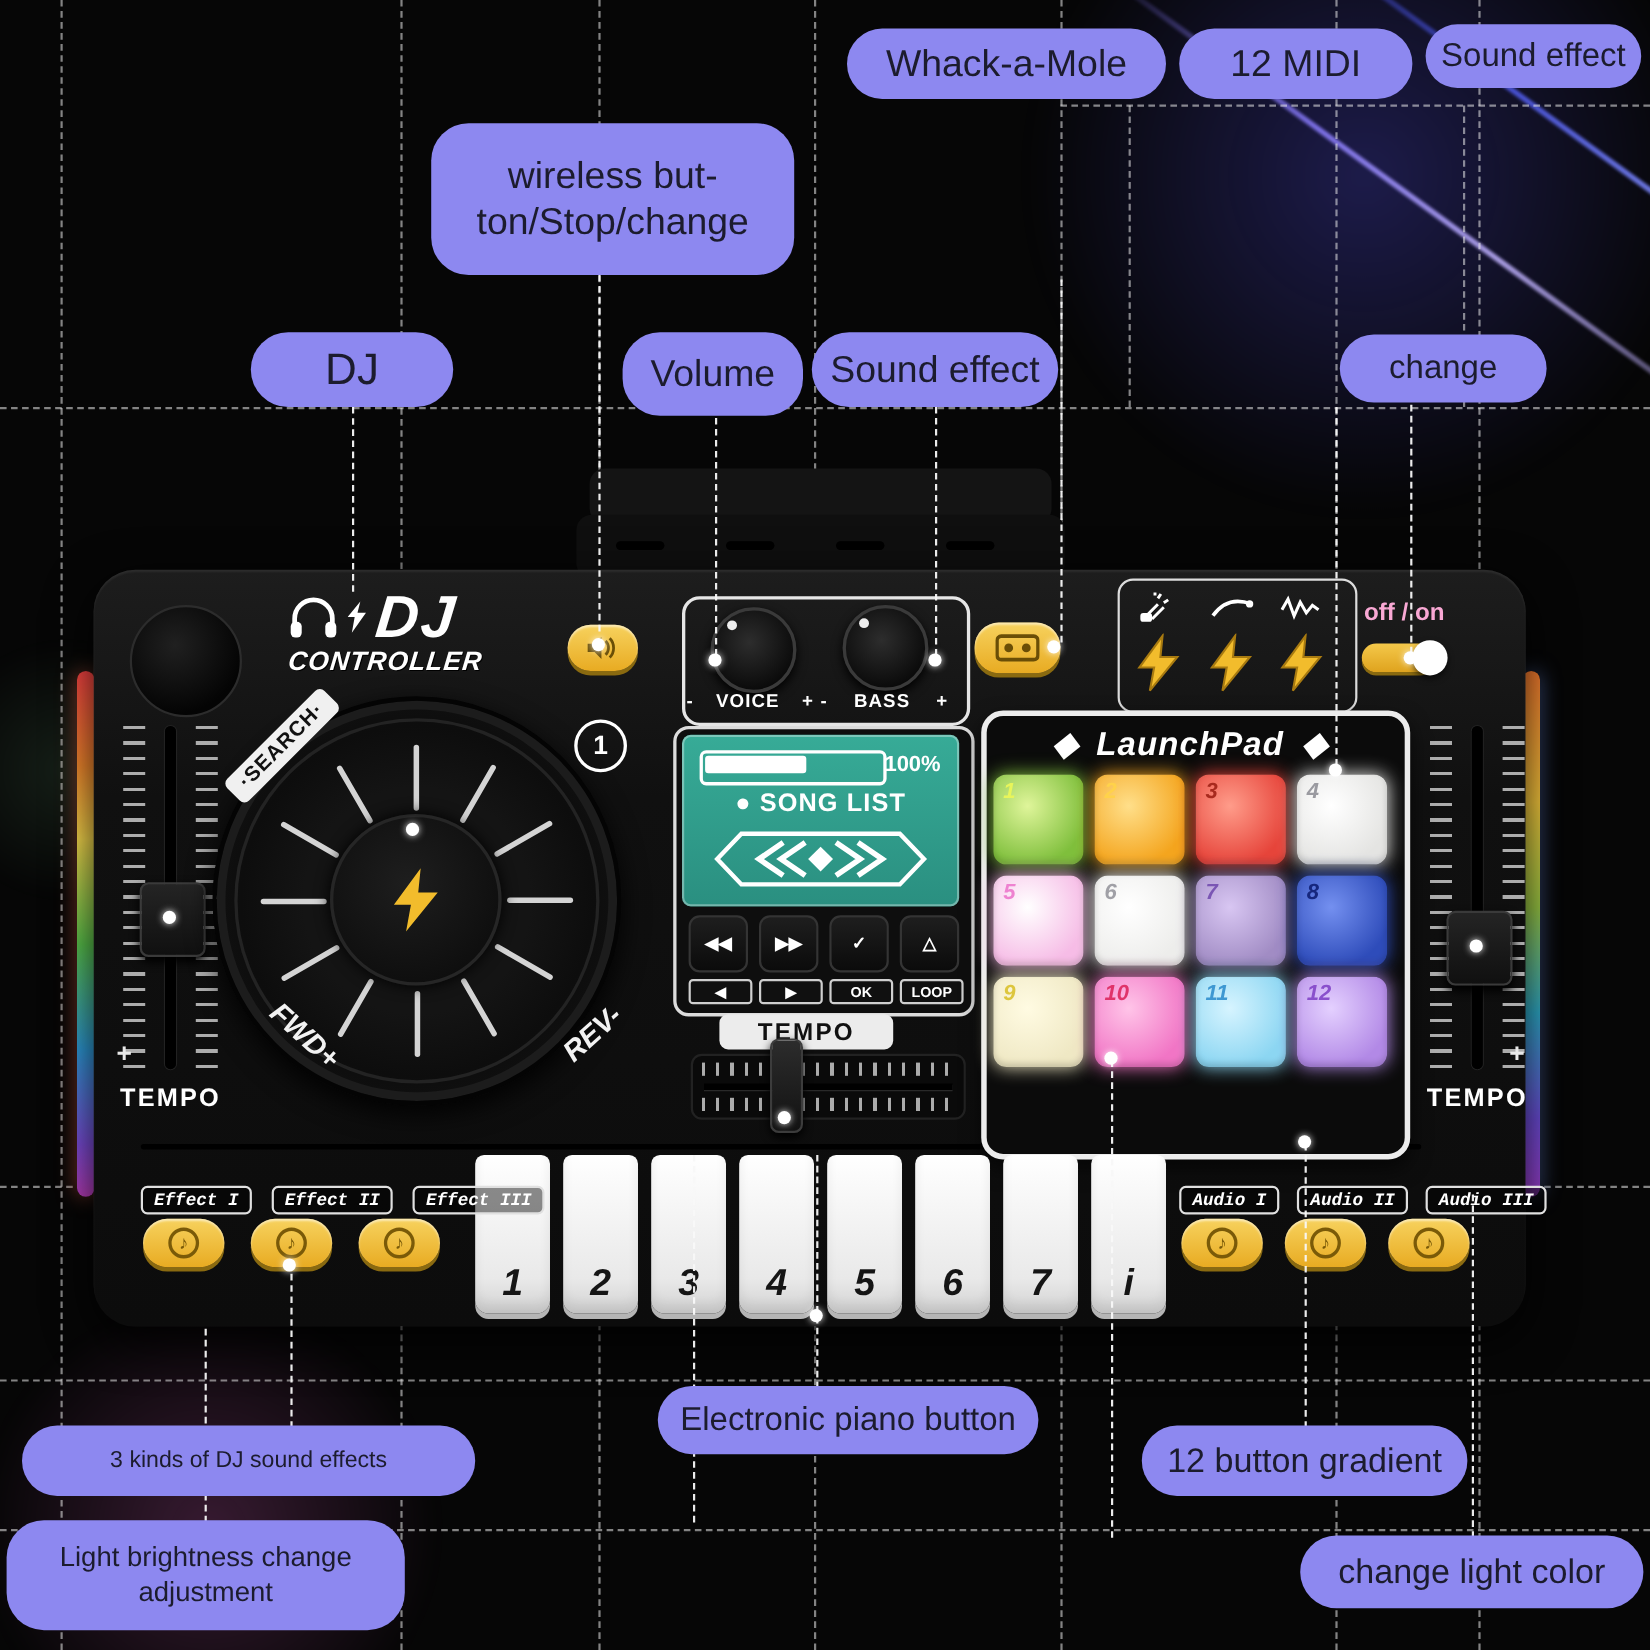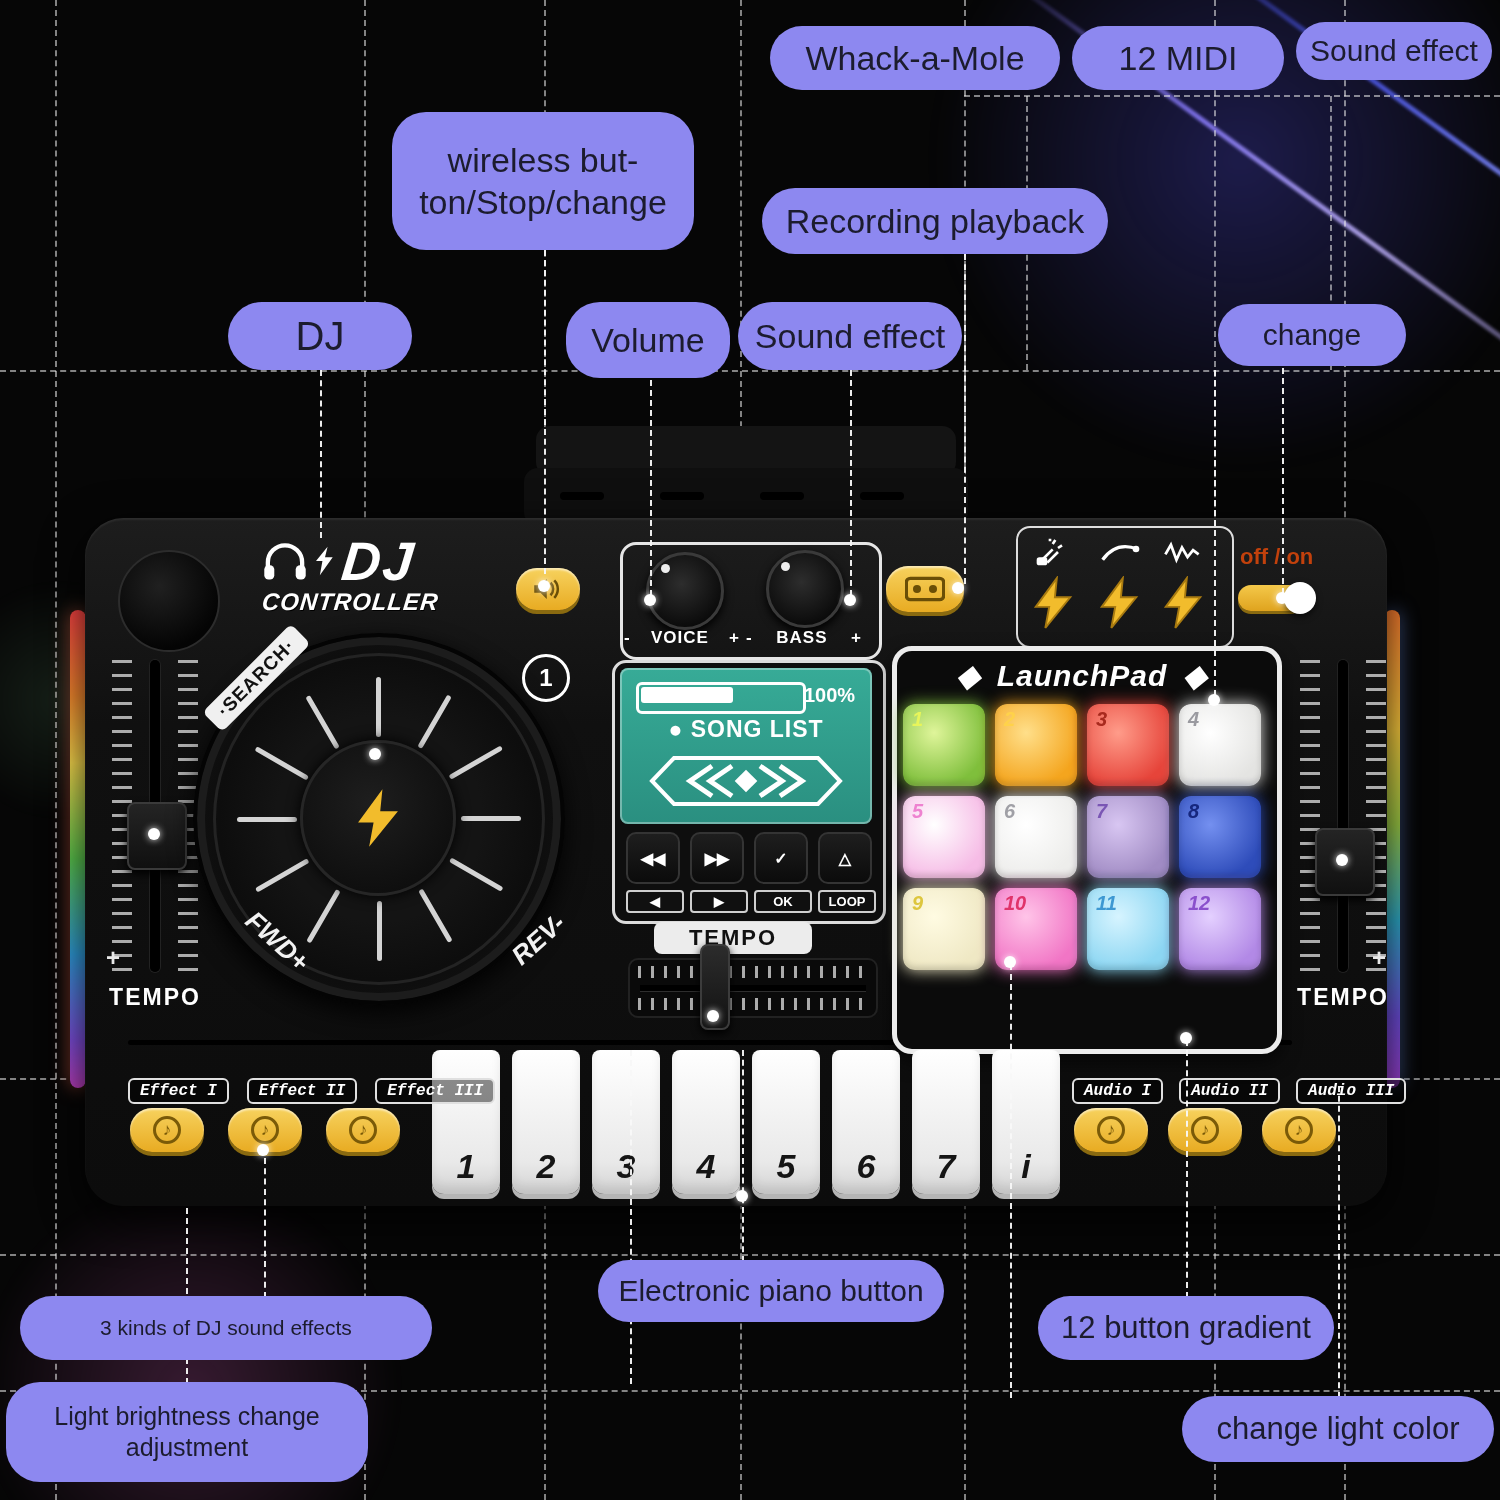--- a/index.html
+++ b/index.html
@@ -63,21 +63,21 @@
   .knob-panel{left:620px;top:542px;width:256px;height:112px;border:3px solid #e6e6e6;border-radius:16px;}
   .knob{position:absolute;width:72px;height:72px;border-radius:50%;z-index:13;
     background:radial-gradient(circle at 45% 40%,#2d2d2d,#0a0a0a 75%);border:3px solid #3a3a3a;
     box-shadow:0 4px 10px #000;}
   .knob::after{content:"";position:absolute;width:9px;height:9px;border-radius:50%;background:#eee;left:12px;top:9px;}
   .knob-label{position:absolute;color:#fff;font-size:17px;font-weight:bold;letter-spacing:1px;z-index:13;
     display:flex;justify-content:space-between;padding:0 4px;box-sizing:border-box;}
 
   .iconbox{left:1016px;top:526px;width:214px;height:118px;border:2px solid rgba(255,255,255,.85);border-radius:14px;}
   .mini-icon{position:absolute;z-index:13;}
-  .power-label{left:1240px;top:544px;color:#c2410c;font-size:22px;font-weight:bold;}
+  .power-label{left:1240px;top:544px;color:#f9a8d4;font-size:22px;font-weight:bold;}
   .toggle{left:1238px;top:582px;width:96px;height:32px;}
   .toggle-track{position:absolute;left:0;top:3px;width:66px;height:26px;border-radius:13px;
     background:linear-gradient(180deg,#f4c84a,#dfa31e);box-shadow:0 3px 0 #8a6a10;}
   .toggle-ball{position:absolute;left:46px;top:0;width:32px;height:32px;border-radius:50%;background:#fff;
     box-shadow:0 3px 6px rgba(0,0,0,.6);}
 
   .slider{width:86px;height:312px;}
   .ticks{position:absolute;top:0;width:20px;height:100%;
     background:repeating-linear-gradient(180deg,#c8c8c8 0 3px,transparent 3px 14px);opacity:.85;}
   .groove-v{position:absolute;left:38px;top:0;width:10px;height:100%;background:#000;border-radius:5px;
@@ -502,25 +502,24 @@
   <div class="dot" style="left:1336px;top:854px"></div>
   <div class="dot" style="left:707px;top:1010px"></div>
   <div class="dot" style="left:257px;top:1144px"></div>
   <div class="dot" style="left:1004px;top:956px"></div>
   <div class="dot" style="left:1180px;top:1032px"></div>
   <div class="dot" style="left:736px;top:1190px"></div>
 
   <div class="co" style="left:770px;top:26px;width:290px;height:64px">Whack-a-Mole</div>
   <div class="co" style="left:1072px;top:26px;width:212px;height:64px">12 MIDI</div>
   <div class="co" style="left:1296px;top:22px;width:196px;height:58px;font-size:30px">Sound effect</div>
-  <div class="co col" style="left:392px;top:112px;width:302px;height:138px">
+  <div class="co col" style="left:392px;top:112px;width:330px;height:138px">
     <span>wireless but-</span>
     <span>ton/Stop/change</span>
   </div>
-  <div class="co" style="left:762px;top:188px;width:346px;height:66px">Recording playback</div>
   <div class="co" style="left:228px;top:302px;width:184px;height:68px;font-size:40px">DJ</div>
   <div class="co" style="left:566px;top:302px;width:164px;height:76px">Volume</div>
   <div class="co" style="left:738px;top:302px;width:224px;height:68px">Sound effect</div>
   <div class="co" style="left:598px;top:1260px;width:346px;height:62px;font-size:30px">Electronic piano button</div>
   <div class="co" style="left:1218px;top:304px;width:188px;height:62px;font-size:30px">change</div>
   <div class="co" style="left:20px;top:1296px;width:412px;height:64px;font-size:21px">3 kinds of DJ sound effects</div>
   <div class="co" style="left:1038px;top:1296px;width:296px;height:64px;font-size:31px">12 button gradient</div>
   <div class="co" style="left:6px;top:1382px;width:362px;height:100px;font-size:25px">Light brightness change adjustment</div>
   <div class="co" style="left:1182px;top:1396px;width:312px;height:66px;font-size:31px">change light color</div>
 

